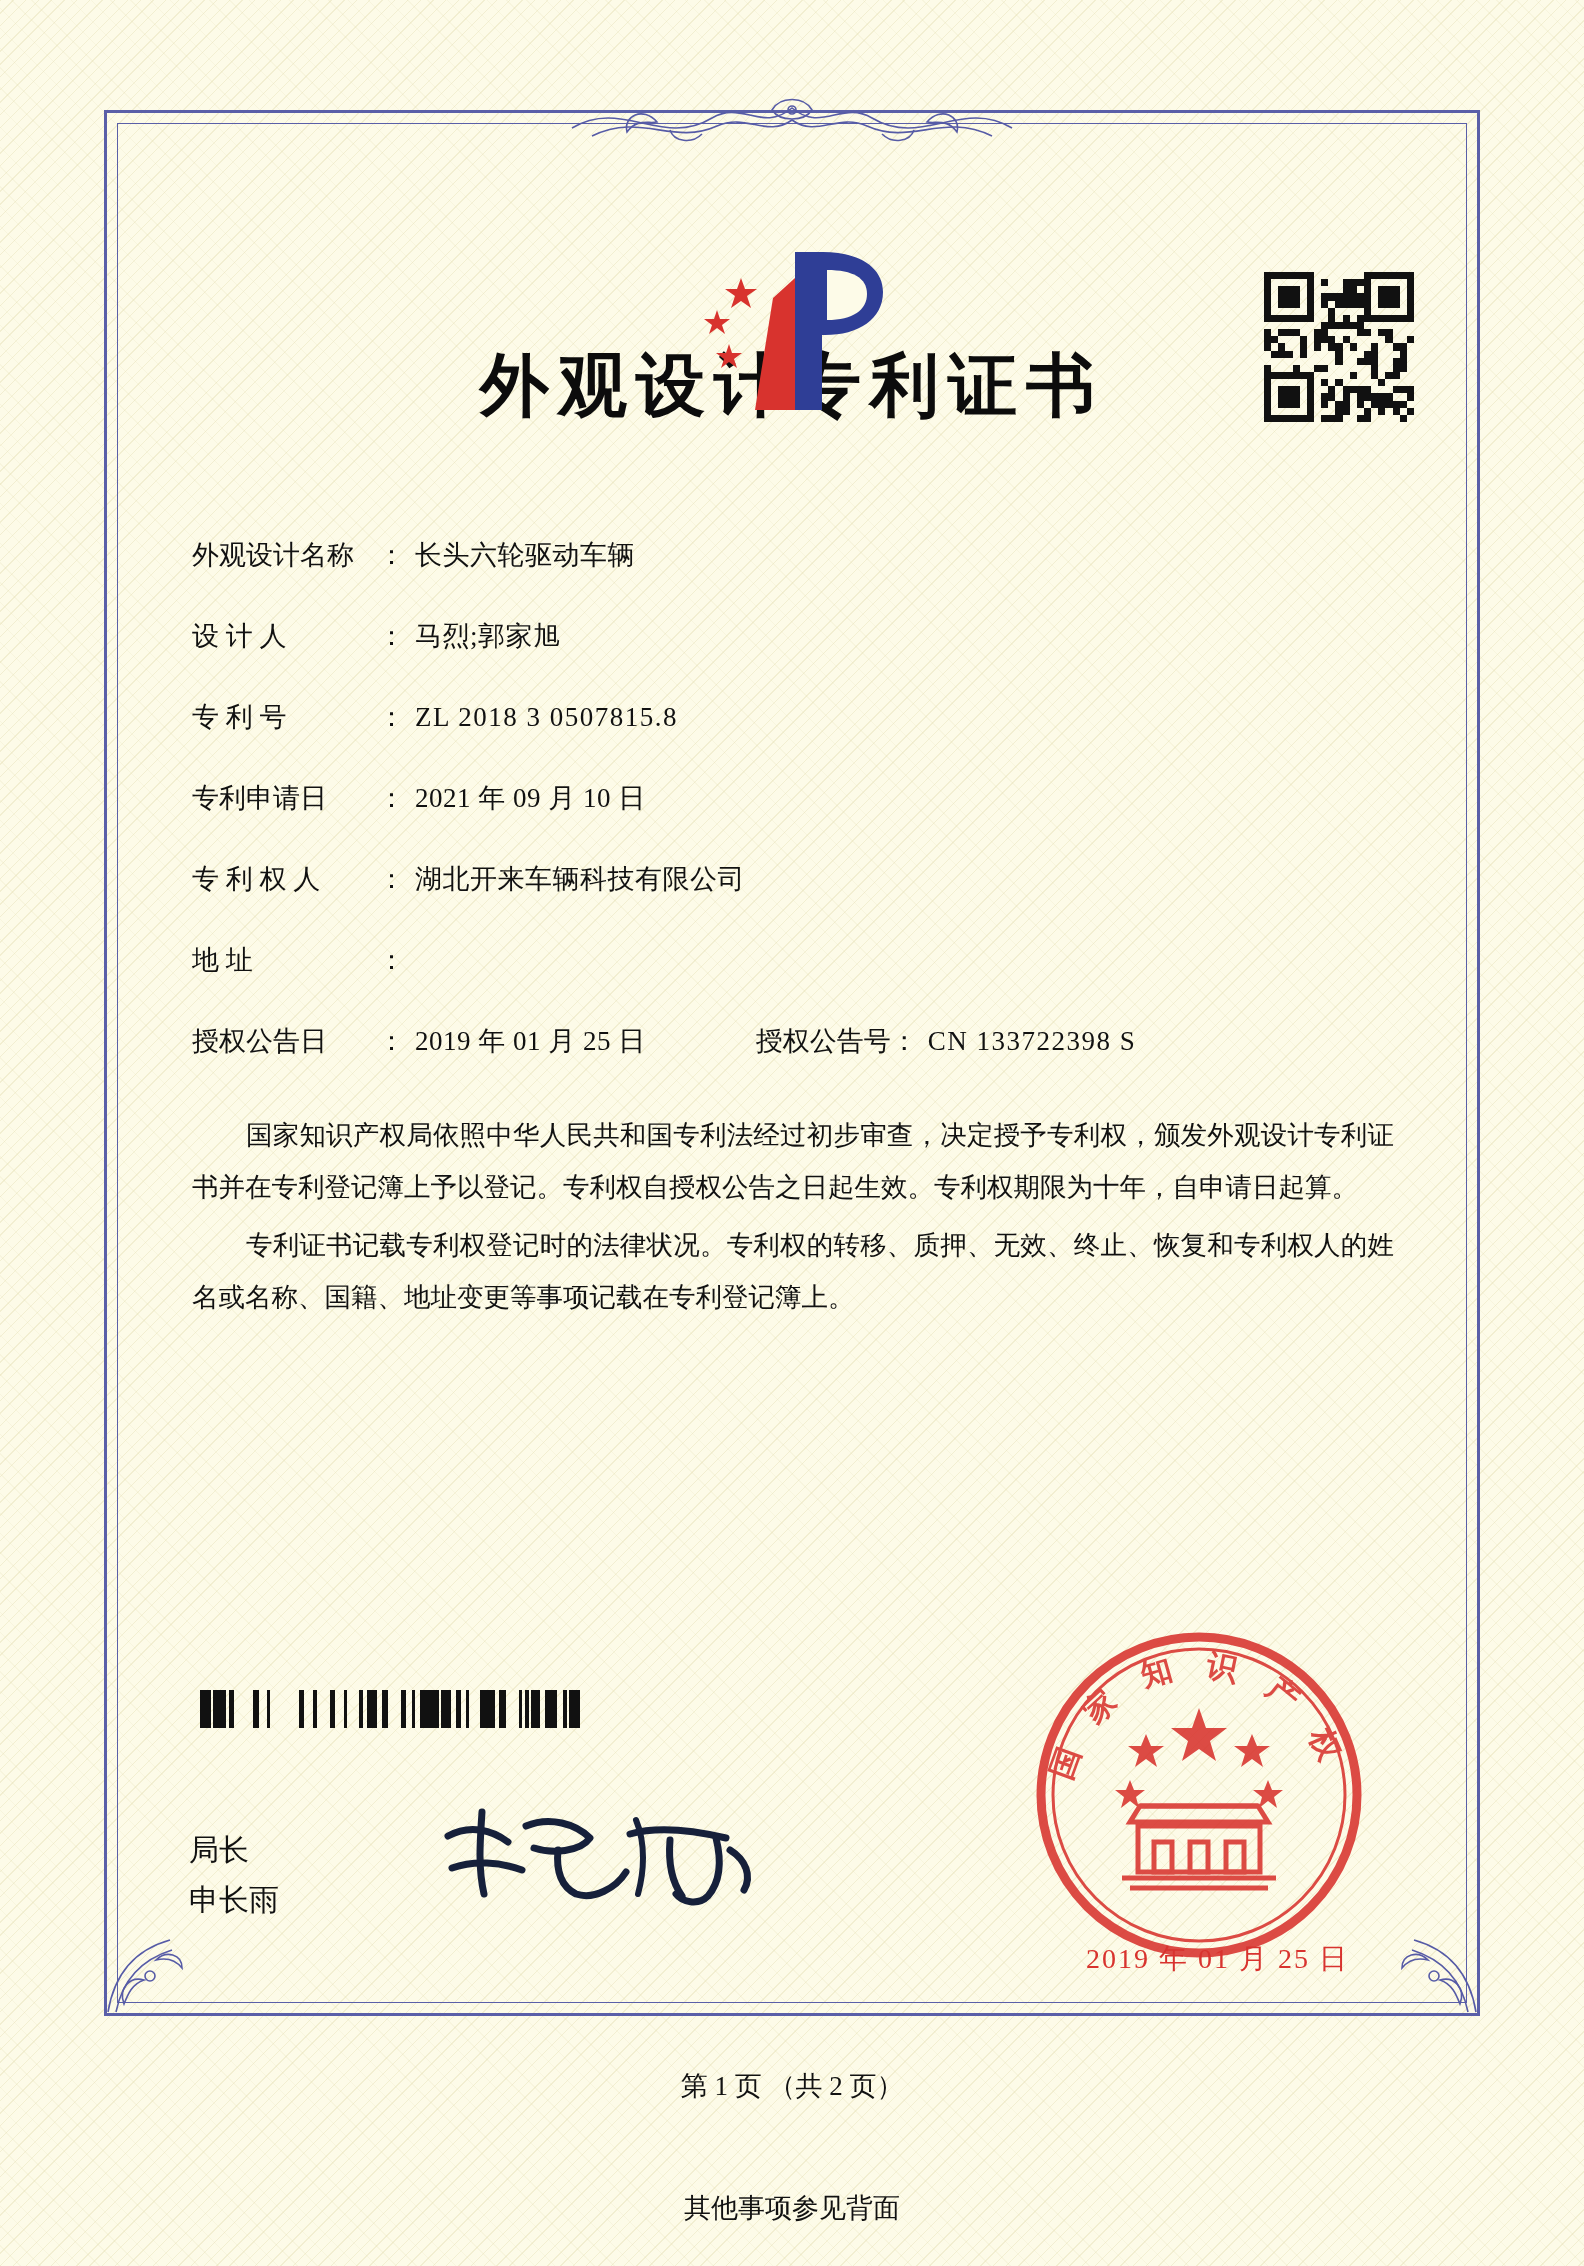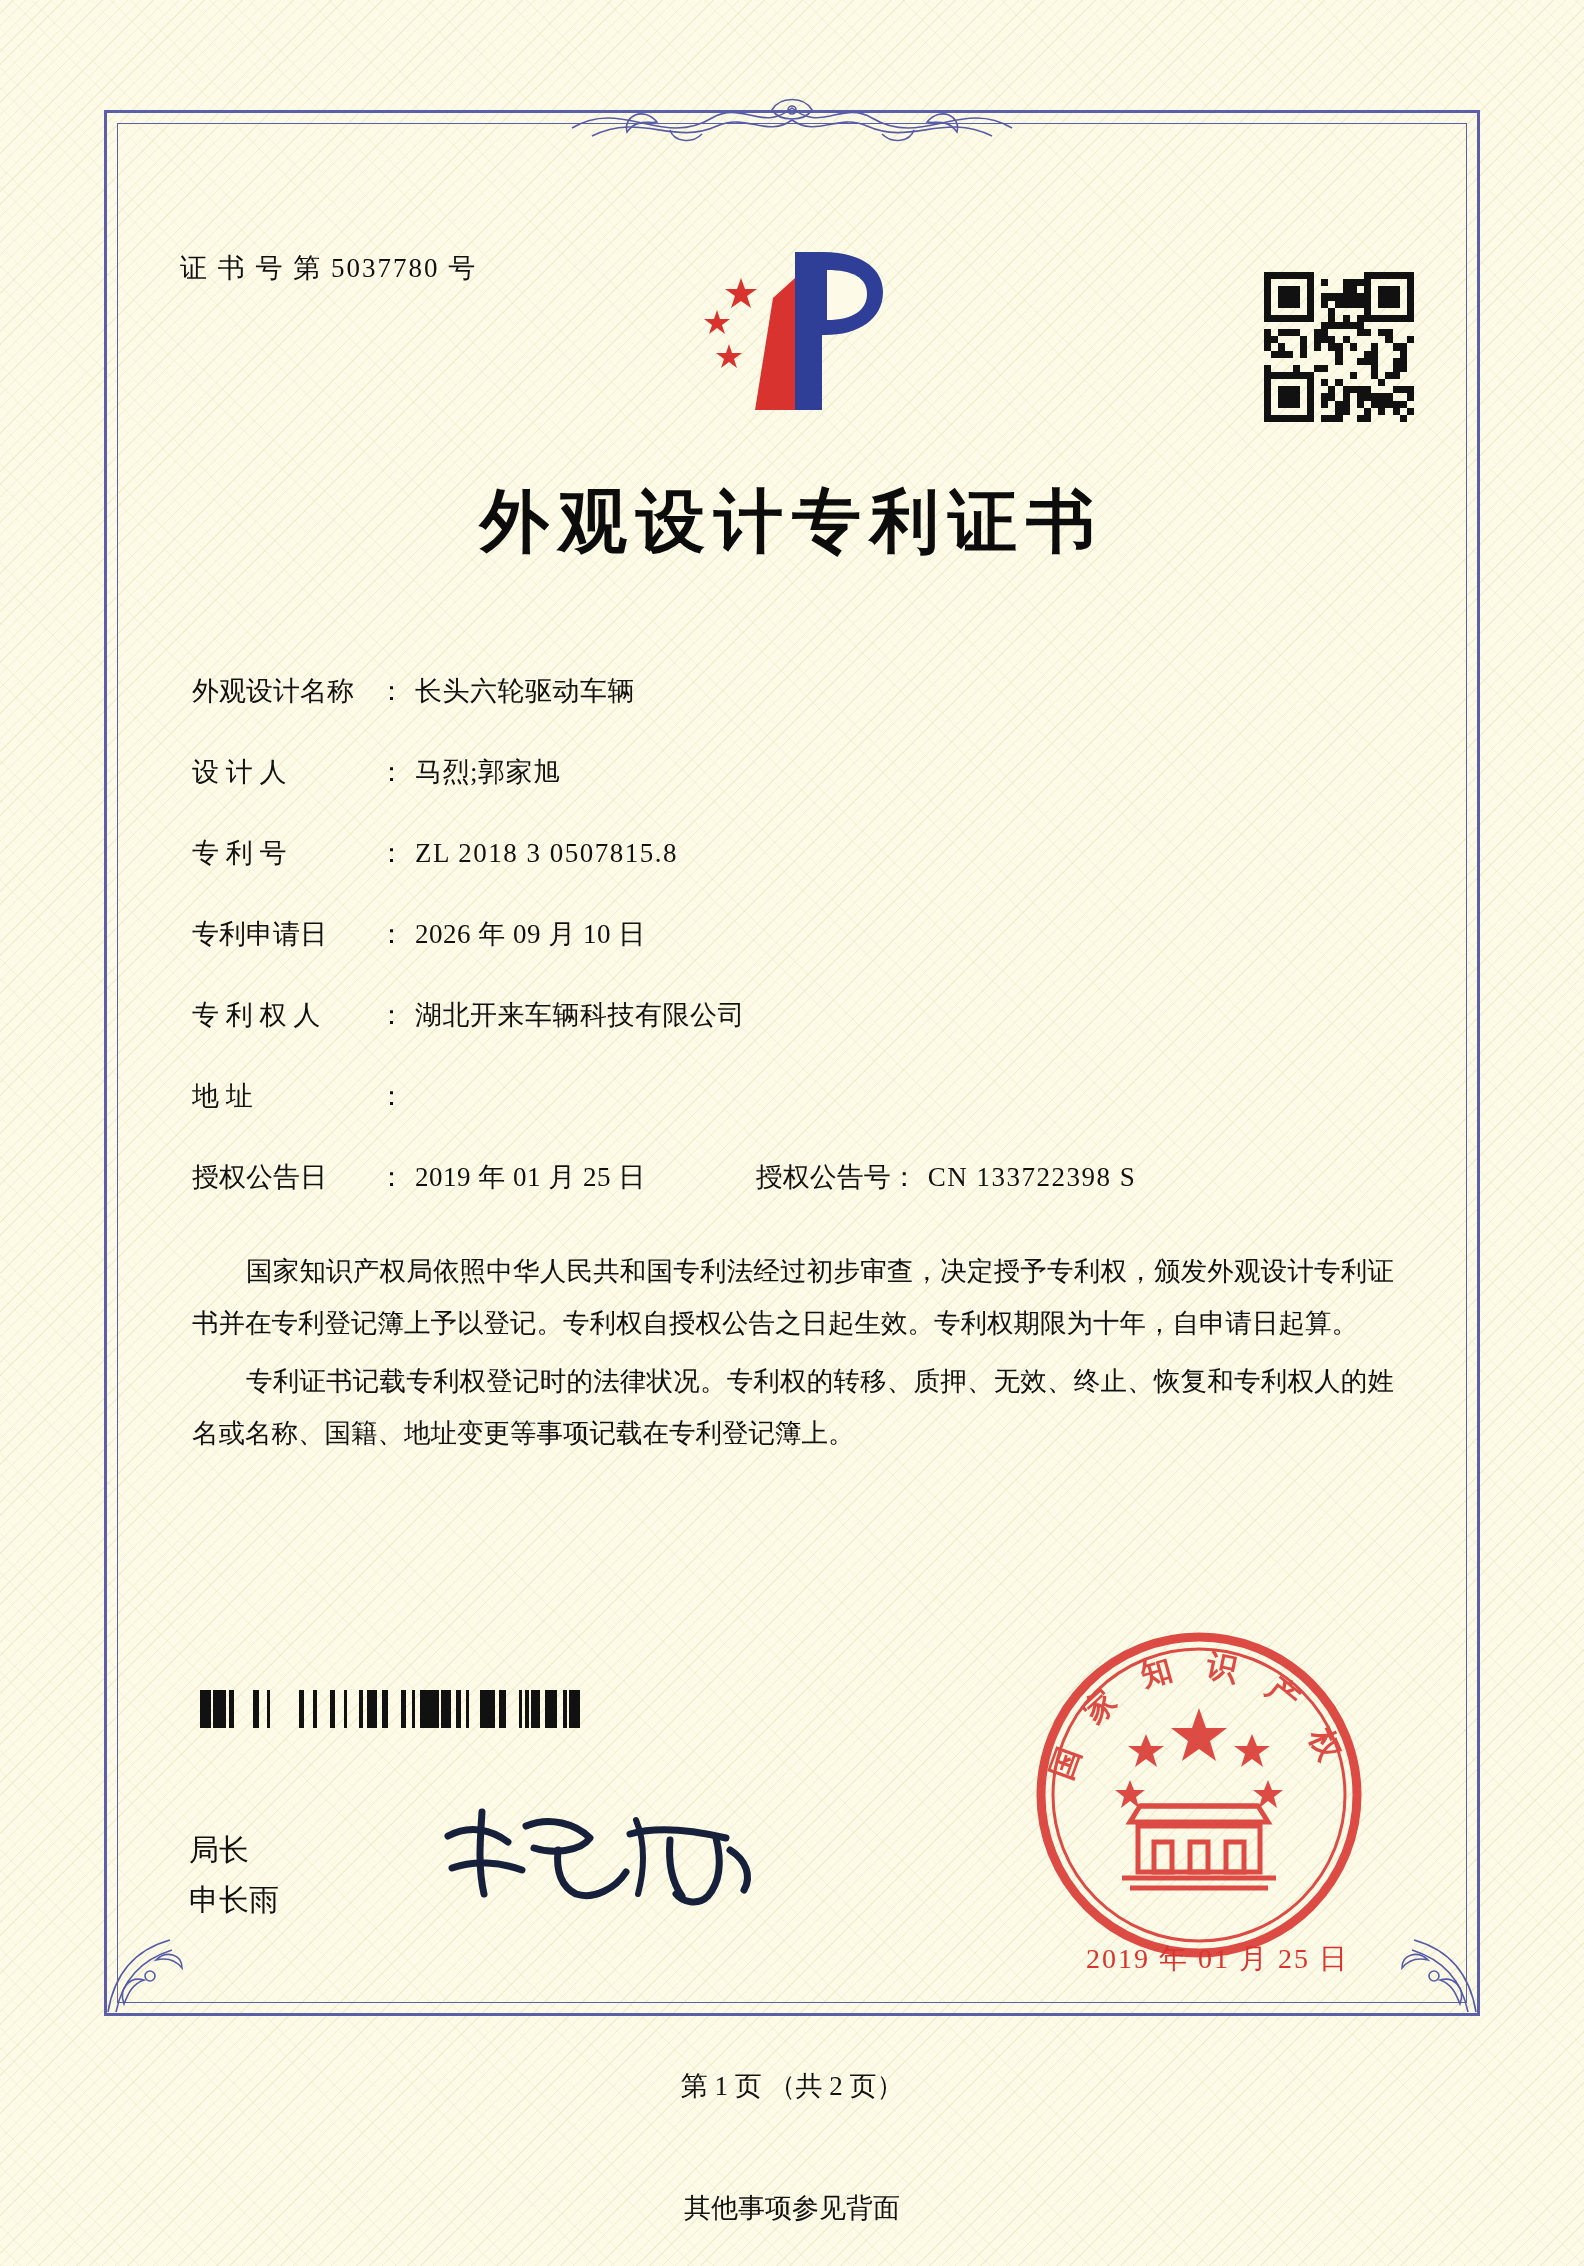--- a/index.html
+++ b/index.html
@@ -702,21 +702,20 @@
     <i></i>
     <i style="background: transparent;"></i>
     <i style="background: transparent;"></i>
     <i style="background: transparent;"></i>
     <i style="background: transparent;"></i>
     <i></i>
     <i style="background: transparent;"></i>
   </div>
 
 <div class="content">
-  <div class="cert-no">证 书 号 第 5037780 号</div>
 
   <div class="title">外观设计专利证书</div>
 
   <div class="fields">
     <div class="field-row">
       <span class="f-label">外观设计名称</span>
         <span class="f-colon">：</span>
       <span class="f-value">长头六轮驱动车辆</span>
     </div>
     <div class="field-row">
@@ -725,21 +724,21 @@
       <span class="f-value">马烈;郭家旭</span>
     </div>
     <div class="field-row">
       <span class="f-label">专    利    号</span>
         <span class="f-colon">：</span>
       <span class="f-value mono">ZL 2018 3 0507815.8</span>
     </div>
     <div class="field-row">
       <span class="f-label">专利申请日</span>
         <span class="f-colon">：</span>
-      <span class="f-value">2026 年 09 月 10 日</span>
+      <span class="f-value">2021 年 09 月 10 日</span>
     </div>
     <div class="field-row">
       <span class="f-label">专 利 权 人</span>
         <span class="f-colon">：</span>
       <span class="f-value">湖北开来车辆科技有限公司</span>
     </div>
     <div class="field-row">
       <span class="f-label">地        址</span>
         <span class="f-colon">：</span>
     </div>

